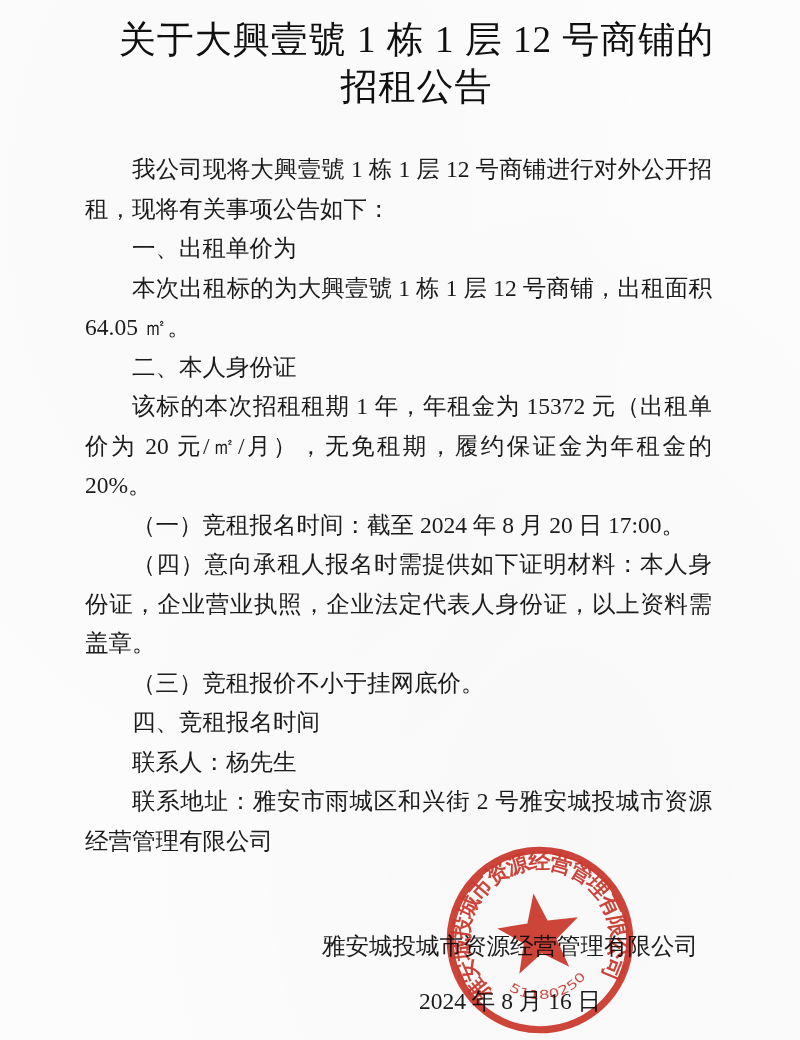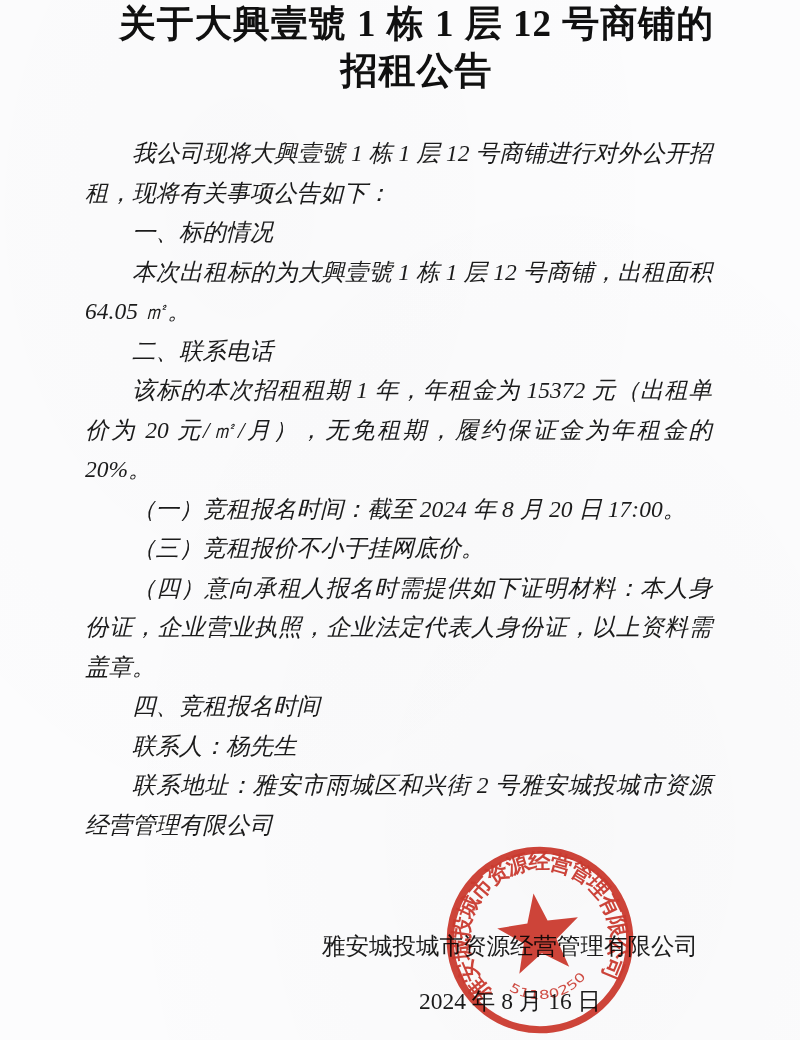--- a/index.html
+++ b/index.html
@@ -12,41 +12,40 @@
     overflow:hidden;
   }
   .page{
     position:absolute;inset:0;
     background:
       radial-gradient(ellipse at 30% 20%, rgba(0,0,0,0.012), transparent 60%),
       radial-gradient(ellipse at 70% 80%, rgba(0,0,0,0.015), transparent 60%),
       #fcfcfd;
   }
   .title-block{
-    margin-top:0;
+    margin-top:16px;
     text-align:center;
-    font-weight:bold;
+    font-weight:normal;
     font-size:37px;
     line-height:47px;
     color:#101010;
     letter-spacing:1px;
     padding-left:33px;
   }
   .content{
     margin-top:40px;
     padding:0 88px 0 85px;
     font-size:23.5px;
     line-height:39.5px;
     text-align:justify;
     color:#1b1b1b;
   }
   .content p{
     margin:0;
     text-indent:2em;
-    font-style:italic;
   }
   .signature{
     position:absolute;
     top:930px;
     right:95px;
     width:390px;
     text-align:center;
     font-size:23.5px;
     color:#1b1b1b;
     z-index:1;
@@ -73,27 +72,27 @@
 
 <div class="page">
 
   <div class="title-block">
     <div>关于大興壹號 1 栋 1 层 12 号商铺的</div>
     <div>招租公告</div>
   </div>
 
   <div class="content">
     <p>我公司现将大興壹號 1 栋 1 层 12 号商铺进行对外公开招租，现将有关事项公告如下：</p>
-    <p>一、标的情况</p>
+    <p>一、出租单价为</p>
     <p>本次出租标的为大興壹號 1 栋 1 层 12 号商铺，出租面积 64.05 ㎡。</p>
-    <p>二、联系电话</p>
+    <p>二、本人身份证</p>
     <p>该标的本次招租租期 1 年，年租金为 15372 元（出租单价为 20 元/㎡/月），无免租期，履约保证金为年租金的 20%。</p>
     <p>（一）竞租报名时间：截至 2024 年 8 月 20 日 17:00。</p>
+    <p>（四）意向承租人报名时需提供如下证明材料：本人身份证，企业营业执照，企业法定代表人身份证，以上资料需盖章。</p>
     <p>（三）竞租报价不小于挂网底价。</p>
-    <p>（四）意向承租人报名时需提供如下证明材料：本人身份证，企业营业执照，企业法定代表人身份证，以上资料需盖章。</p>
     <p>四、竞租报名时间</p>
     <p>联系人：杨先生</p>
     <p>联系地址：雅安市雨城区和兴街 2 号雅安城投城市资源经营管理有限公司</p>
   </div>
 
   <div class="signature">
     <div class="sig-company">雅安城投城市资源经营管理有限公司</div>
     <div class="sig-date">2024 年 8 月 16 日</div>
   </div>
 

